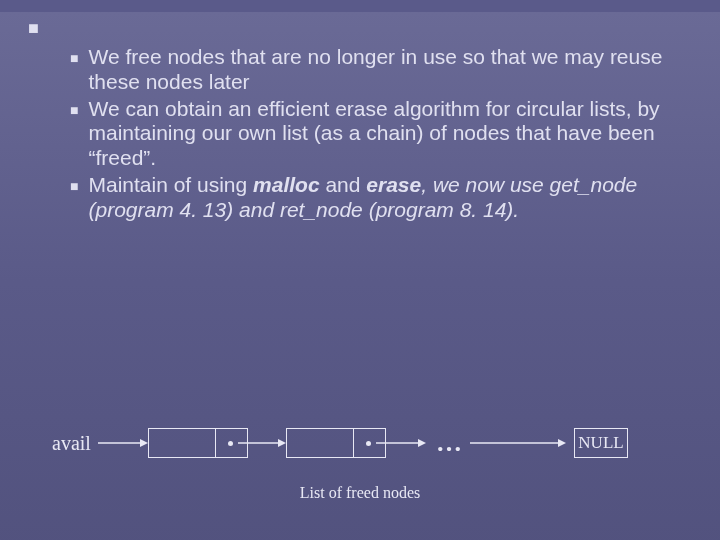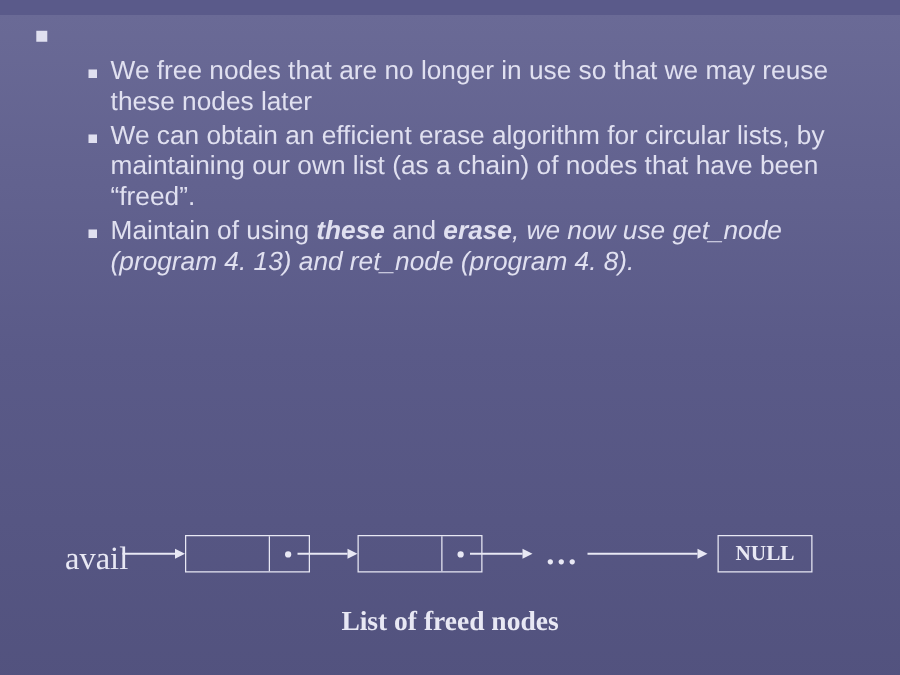--- a/index.html
+++ b/index.html
@@ -68,21 +68,21 @@
     left: 0;
     top: 396px;
     width: 720px;
     height: 100px;
   }
   .avail-label {
     position: absolute;
     left: 52px;
     top: 24px;
     font-family: "Times New Roman", Times, serif;
-    font-size: 26px;
+    font-size: 20px;
     color: #e8e8f4;
   }
   .node-box {
     position: absolute;
     border: 1px solid #e8e8f4;
     height: 30px;
     box-sizing: border-box;
     top: 20px;
     display:flex;
   }
@@ -98,35 +98,35 @@
     font-family: "Times New Roman", Times, serif;
   }
   .null-box {
     position: absolute;
     border: 1px solid #e8e8f4;
     top: 20px;
     height: 30px;
     box-sizing: border-box;
     font-family: "Times New Roman", Times, serif;
     font-size: 17px;
-    font-weight: bold;
+    font-weight: normal;
     color: #e8e8f4;
     display:flex;
     align-items:center;
     justify-content:center;
-    width: 76px;
+    width: 54px;
   }
   .caption {
     position: absolute;
     top: 76px;
     width: 720px;
     text-align: center;
     font-family: "Times New Roman", Times, serif;
-    font-size: 22px;
-    font-weight: bold;
+    font-size: 16px;
+    font-weight: normal;
     color: #e8e8f4;
   }
   svg.arrow {
     position: absolute;
     top: 32px;
     height: 8px;
     overflow: visible;
   }
   svg.arrow line { stroke: #e8e8f4; stroke-width: 1.5; }
   svg.arrow polygon { fill: #e8e8f4; }
@@ -159,21 +159,21 @@
       </div>
 
       <div class="lvl2">
         <span class="bullet2">■</span>
         <span>We can obtain an efficient erase algorithm for circular lists, by maintaining our own list (as a chain) of nodes that have been “freed”.</span>
       </div>
 
       <div class="lvl2">
         <span class="bullet2">■</span>
         <span>
-          <span>Maintain of using </span><span class="boldital">these</span><span> and </span><span class="boldital">erase</span><span class="italic">, we now use get_node (program 4. 13) and ret_node (program 4. 8).</span>
+          <span>Maintain of using </span><span class="boldital">malloc</span><span> and </span><span class="boldital">erase</span><span class="italic">, we now use get_node (program 4. 13) and ret_node (program 8. 14).</span>
         </span>
       </div>
 
     </div>
   </div>
 
   <div class="diagram">
     <div class="avail-label">avail</div>
 
     <svg class="arrow" style="left:98px; width:50px;">

